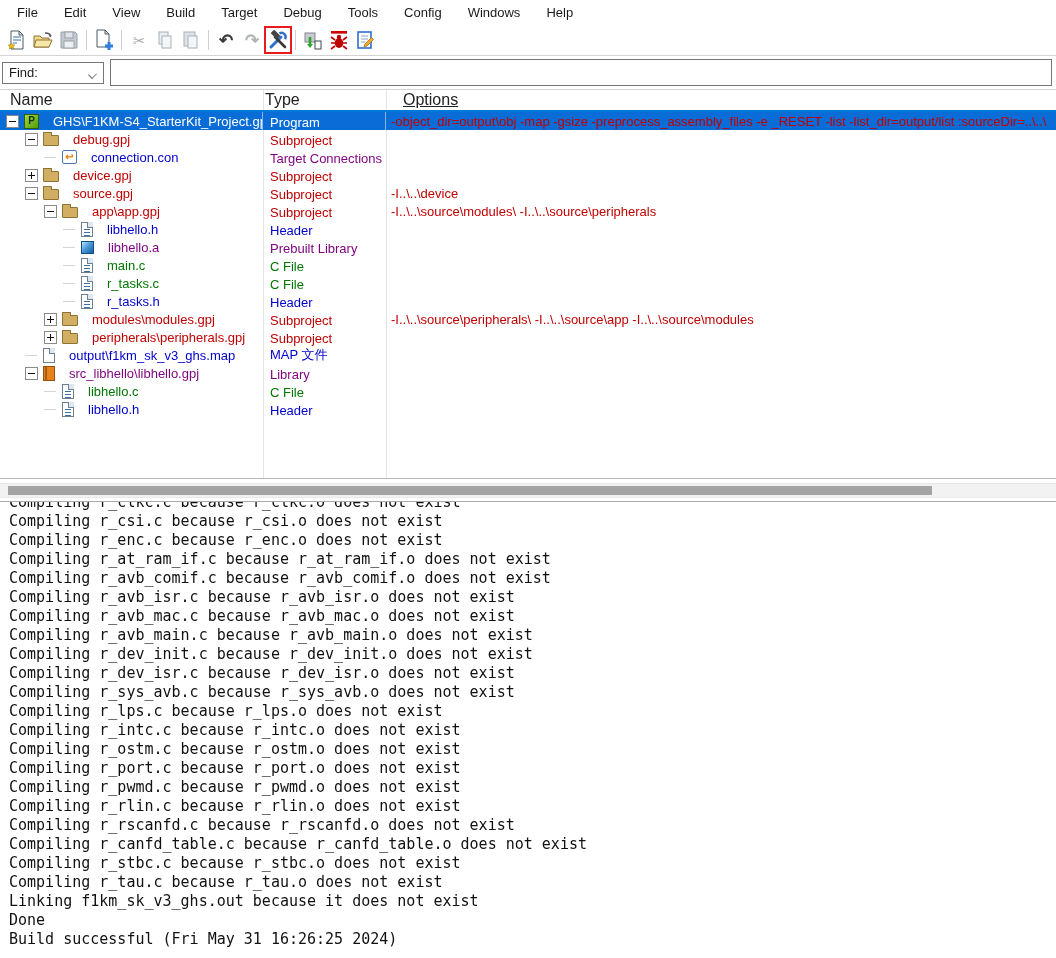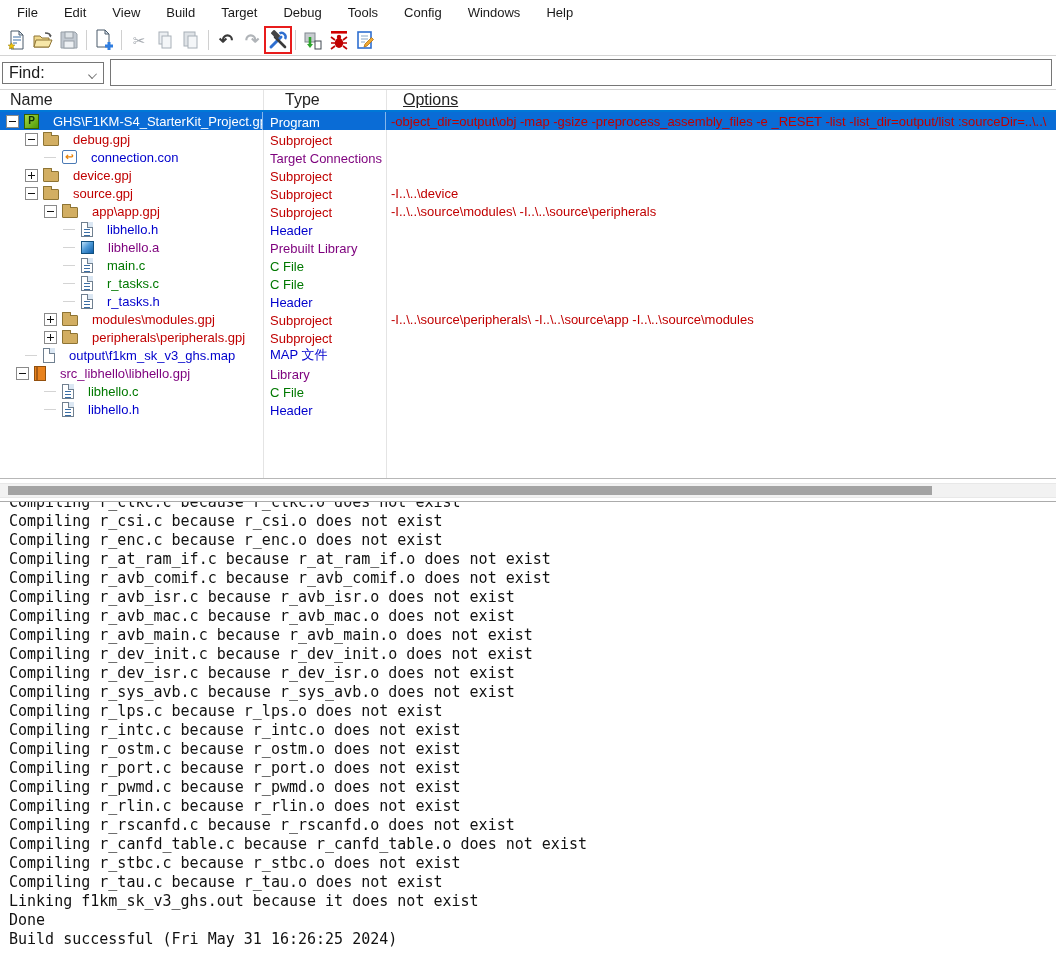--- a/index.html
+++ b/index.html
@@ -20,35 +20,35 @@
   .tsep { width:1px; height:20px; background:#d0d0d0; margin:0 4px; }
   .glyph { font-size:17px; line-height:1; }
   .glyph.dark { color:#3a3a3a; font-weight:bold; }
   .glyph.gray { color:#b0b4b8; font-weight:bold; }
   .glyph.cut  { color:#a8adb3; font-size:15px; }
 
   
   .findrow { height:34px; display:flex; align-items:center; padding:0 2px;
              border-bottom:1px solid #d4d4d4; background:#fff; }
   .combo { width:102px; height:22px; border:1px solid #767676; background:#fff;
-           display:flex; align-items:center; font-size:16px; padding-left:6px; position:relative; }
+           display:flex; align-items:center; font-size:13px; padding-left:6px; position:relative; }
   .combo .chev { position:absolute; right:7px; top:8px; width:7px; height:7px;
                  border-left:1px solid #6a6a6a; border-bottom:1px solid #6a6a6a;
                  transform:rotate(-45deg) scaleY(.8); }
   .findinput { flex:1; height:27px; border:1px solid #767676; margin-left:6px; margin-right:2px;
                font-size:13px; padding:0 5px; outline:none; font-family:"Liberation Sans",sans-serif; }
 
   
   .treewrap { position:relative; height:388px; background:#fff; }
   .gridline { position:absolute; top:0; bottom:0; width:1px; background:#e4e4e4; z-index:0; }
   .gl1 { left:263px; } .gl2 { left:386px; }
   .thead { height:22px; display:grid; grid-template-columns:263px 123px 1fr;
            align-items:center; font-size:16px; color:#222;
            border-bottom:2px solid var(--header_underline); position:relative; z-index:1; }
-  .thead .h1{ padding-left:10px; } .thead .h2{ padding-left:22px; } .thead .h3{ padding-left:17px;text-decoration:underline; }
+  .thead .h1{ padding-left:10px; } .thead .h2{ padding-left:2px; } .thead .h3{ padding-left:17px;text-decoration:underline; }
   .tbody { position:relative; z-index:1; }
   .trow { height:18px; display:grid; grid-template-columns:263px 123px 1fr;
           font-size:13px; white-space:nowrap; }
   .cn { display:flex; align-items:center; overflow:hidden; }
   .ct { padding-left:7px; overflow:hidden; display:flex; align-items:flex-end; }
   .co { padding-left:5px; overflow:hidden; display:flex; align-items:center; }
   .sel { background:var(--selection_bg); }
   .sel .cn { border-right:1px solid rgba(255,255,255,.5); }
   .sel .ct { border-right:1px solid rgba(255,255,255,.5); }
   .lbl { margin-left:14px; }
@@ -418,21 +418,21 @@
       </div>
       <div class="ct">
           <span class="blue">MAP 文件</span>
         </div>
       <div class="co">
           <span class="red"></span>
         </div>
     </div>
 
     <div class="trow">
-      <div class="cn" style="padding-left:16px">
+      <div class="cn" style="padding-left:25px">
         <span class="exp minus"></span>
         <span class="ic library-icon"></span>
         <span class="lbl purple">src_libhello\libhello.gpj</span>
       </div>
       <div class="ct">
           <span class="purple">Library</span>
         </div>
       <div class="co">
           <span class="red"></span>
         </div>

